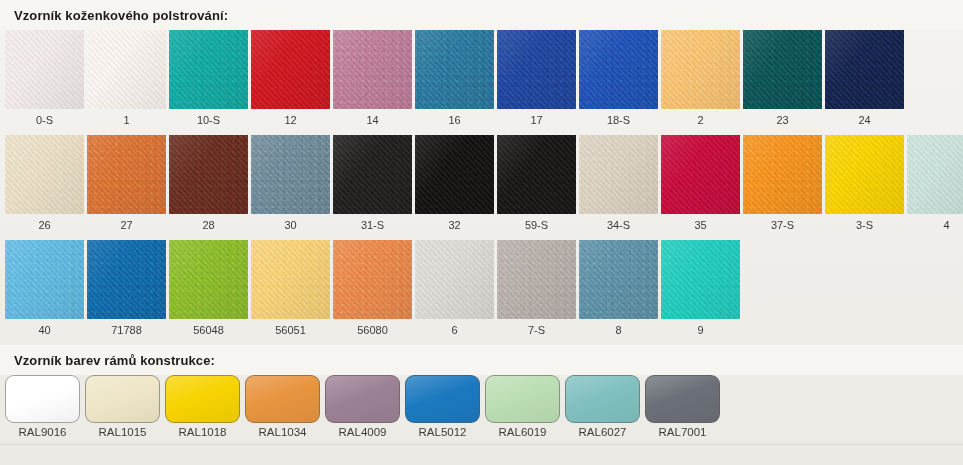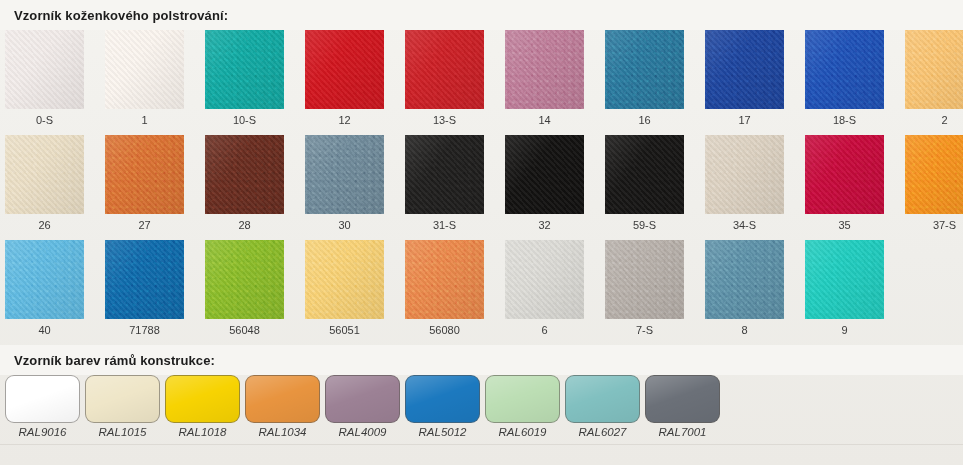--- a/index.html
+++ b/index.html
@@ -60,30 +60,30 @@
       repeating-linear-gradient(47deg, rgba(255,255,255,.05) 0 2px, rgba(0,0,0,.04) 2px 4px);
     pointer-events:none;
   }
   .label{
     font-size:11px;color:#3b3b3b;
     margin-top:4px;line-height:14px;
     text-align:center;white-space:nowrap;
   }
   .row{
     display:flex;padding-left:5px;
-    height:105px;box-sizing:border-box;gap:18px;
+    height:105px;box-sizing:border-box;
   }
 
   
   .ral-row{
     display:flex;padding-left:5px;
   }
   .ral-cell{
     width:75px;margin-right:5px;
-    display:flex;flex-direction:column;align-items:center;font-style:italic;
+    display:flex;flex-direction:column;align-items:center;
   }
   .ral-chip{
     width:75px;height:48px;border-radius:9px;
     border:1px solid rgba(90,85,80,.55);
     box-sizing:border-box;
     position:relative;overflow:hidden;
   }
   .ral-chip::after{
     content:"";position:absolute;inset:0;
     background:linear-gradient(160deg,rgba(255,255,255,.22) 0%,rgba(255,255,255,0) 45%,rgba(0,0,0,.06) 100%);
@@ -117,24 +117,20 @@
       </div>
       <div class="cell">
         <div class="chip" style="background: rgb(18, 171, 164);"></div>
         <div class="label">10-S</div>
       </div>
       <div class="cell">
         <div class="chip" style="background: rgb(210, 22, 31);"></div>
         <div class="label">12</div>
       </div>
       <div class="cell">
-        <div class="chip" style="background: rgb(205, 32, 38);"></div>
-        <div class="label">13-S</div>
-      </div>
-      <div class="cell">
         <div class="chip" style="background: rgb(192, 127, 155);"></div>
         <div class="label">14</div>
       </div>
       <div class="cell">
         <div class="chip" style="background: rgb(42, 122, 159);"></div>
         <div class="label">16</div>
       </div>
       <div class="cell">
         <div class="chip" style="background: rgb(30, 70, 160);"></div>
         <div class="label">17</div>

